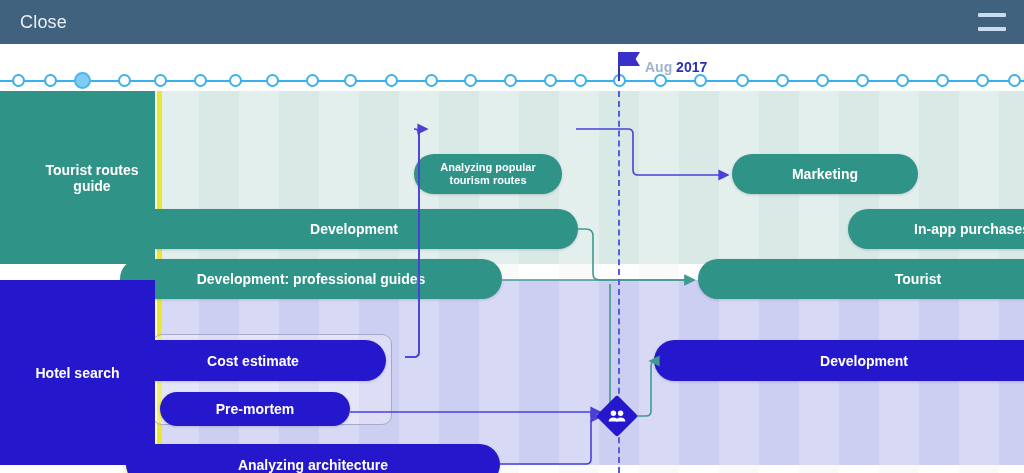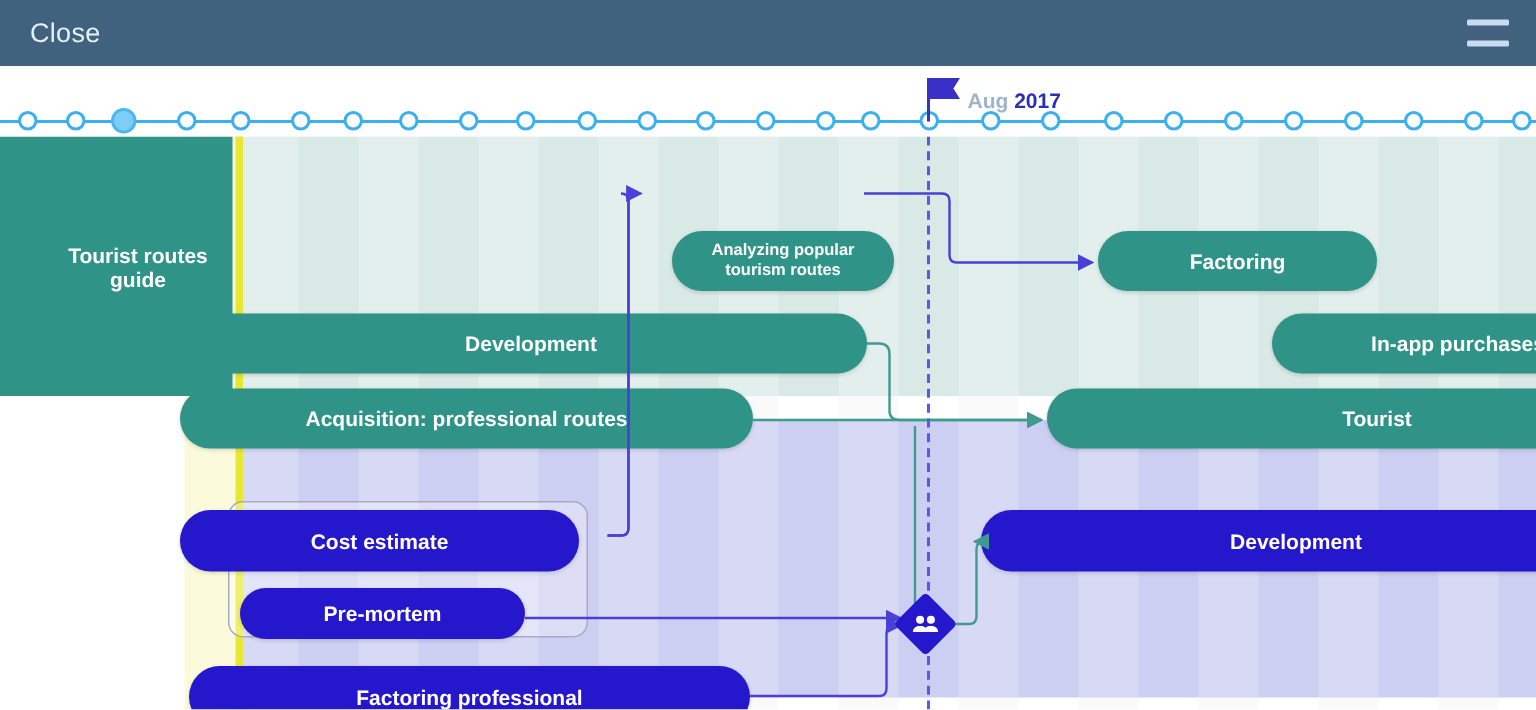--- a/index.html
+++ b/index.html
@@ -203,20 +203,21 @@
         <div class="stripe" style="left: 160px; width: 40px;"></div>
         <div class="stripe" style="left: 240px; width: 40px;"></div>
         <div class="stripe" style="left: 320px; width: 40px;"></div>
         <div class="stripe" style="left: 400px; width: 40px;"></div>
         <div class="stripe" style="left: 480px; width: 40px;"></div>
         <div class="stripe" style="left: 560px; width: 40px;"></div>
         <div class="stripe" style="left: 640px; width: 40px;"></div>
         <div class="stripe" style="left: 720px; width: 40px;"></div>
         <div class="stripe" style="left: 800px; width: 40px;"></div>
       </div>
+    <div class="lane-head">Hotel search</div>
   </div>
 
   <div id="group-box"></div>
 
   <svg id="links" viewBox="0 0 1024 429">
     <defs>
       <marker id="ah-blue" markerWidth="7" markerHeight="7" refX="6" refY="3.5" orient="auto">
         <path d="M0,0 L7,3.5 L0,7 z" fill="#4a40d8"></path>
       </marker>
       <marker id="ah-teal" markerWidth="7" markerHeight="7" refX="6" refY="3.5" orient="auto">
@@ -251,49 +252,49 @@
       <svg width="18" height="14" viewBox="0 0 18 14">
         <circle cx="5.4" cy="4.2" r="2.7" fill="#fff"></circle>
         <circle cx="12.6" cy="4.2" r="2.7" fill="#fff"></circle>
         <path d="M0.6 12.4c0-2.7 2.2-4 4.8-4s4.8 1.3 4.8 4z" fill="#fff"></path>
         <path d="M7.8 12.4c0-2.7 2.2-4 4.8-4s4.8 1.3 4.8 4z" fill="#fff"></path>
       </svg>
     </div>
   </div>
 
   <div id="bars-root">
-      <div class="bar teal small" style="left: 448px; top: 110px; width: 148px; height: 40px; border-radius: 20px;">
+      <div class="bar teal small" style="left: 414px; top: 110px; width: 148px; height: 40px; border-radius: 20px;">
         <span>Analyzing popular tourism routes</span>
       </div>
       <div class="bar teal" style="left: 732px; top: 110px; width: 186px; height: 40px; border-radius: 20px;">
-        <span>Factoring</span>
+        <span>Marketing</span>
       </div>
       <div class="bar teal" style="left: 130px; top: 165px; width: 448px; height: 40px; border-radius: 20px;">
         <span>Development</span>
       </div>
       <div class="bar teal" style="left: 848px; top: 165px; width: 248px; height: 40px; border-radius: 20px;">
         <span>In-app purchases</span>
       </div>
       <div class="bar teal" style="left: 120px; top: 215px; width: 382px; height: 40px; border-radius: 20px;">
-        <span>Acquisition: professional routes</span>
+        <span>Development: professional guides</span>
       </div>
       <div class="bar teal" style="left: 698px; top: 215px; width: 440px; height: 40px; border-radius: 20px;">
         <span>Tourist</span>
       </div>
       <div class="bar blue" style="left: 120px; top: 296px; width: 266px; height: 41px; border-radius: 20.5px; text-align: right;">
         <span>Cost estimate</span>
       </div>
       <div class="bar blue" style="left: 654px; top: 296px; width: 420px; height: 41px; border-radius: 20.5px;">
         <span>Development</span>
       </div>
       <div class="bar blue" style="left: 160px; top: 348px; width: 190px; height: 34px; border-radius: 20.5px;">
         <span>Pre-mortem</span>
       </div>
       <div class="bar blue" style="left: 126px; top: 400px; width: 374px; height: 41px; border-radius: 20.5px;">
-        <span>Factoring professional</span>
+        <span>Analyzing architecture</span>
       </div>
     </div>
 
   <div id="yellow-line"></div>
 
   <div id="timeline">
     <div id="tl-axis"></div>
     <div id="dots-root">
         <div class="tl-dot" style="left: 12px;"></div>
         <div class="tl-dot" style="left: 44px;"></div>

